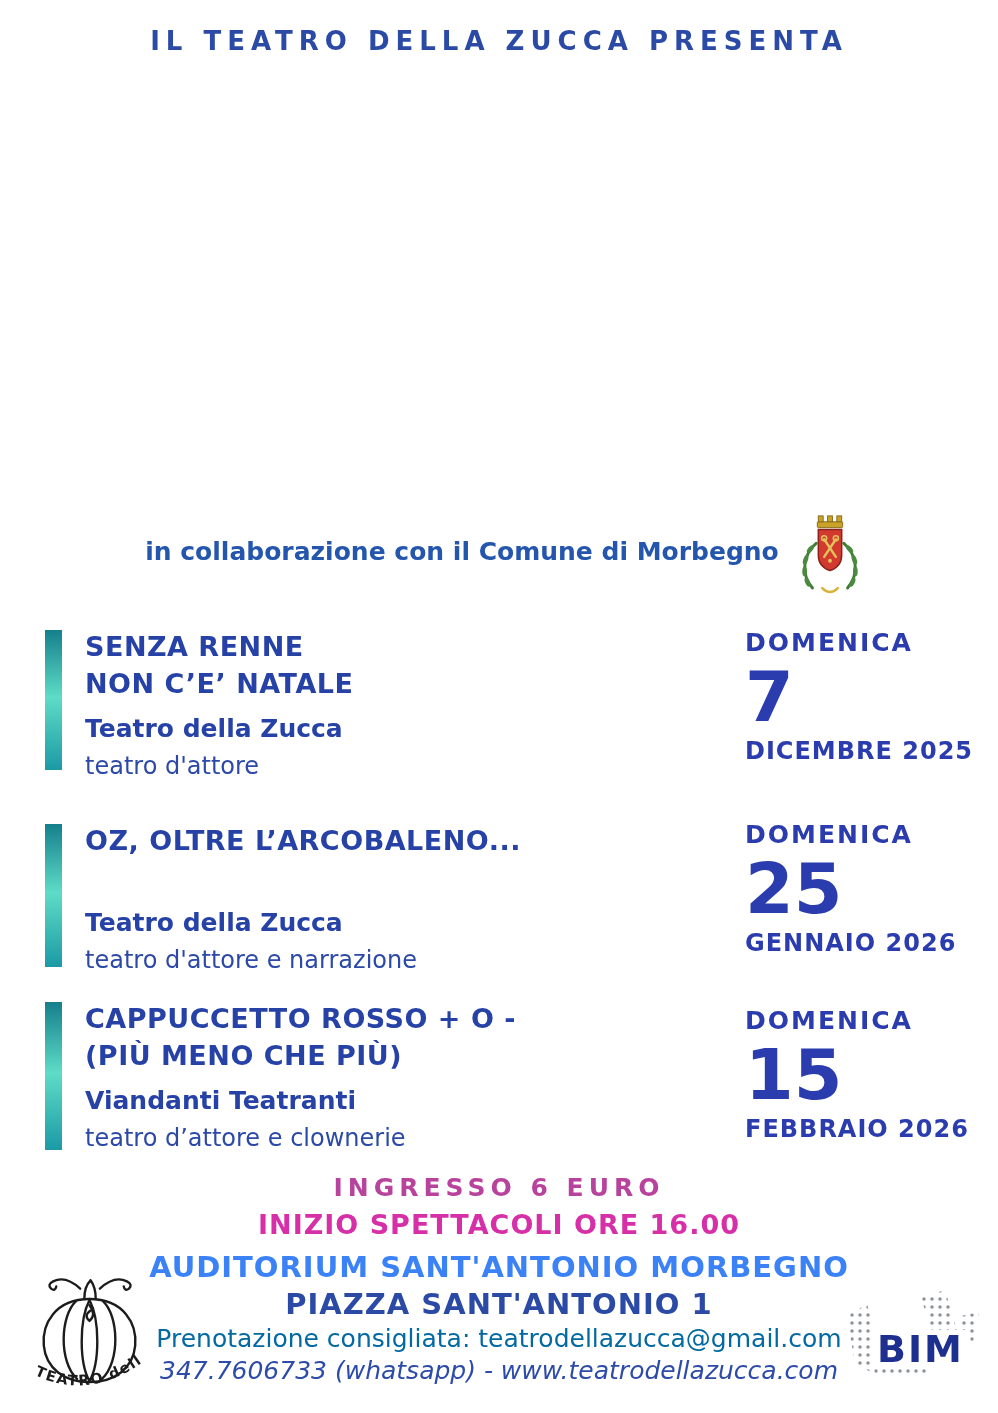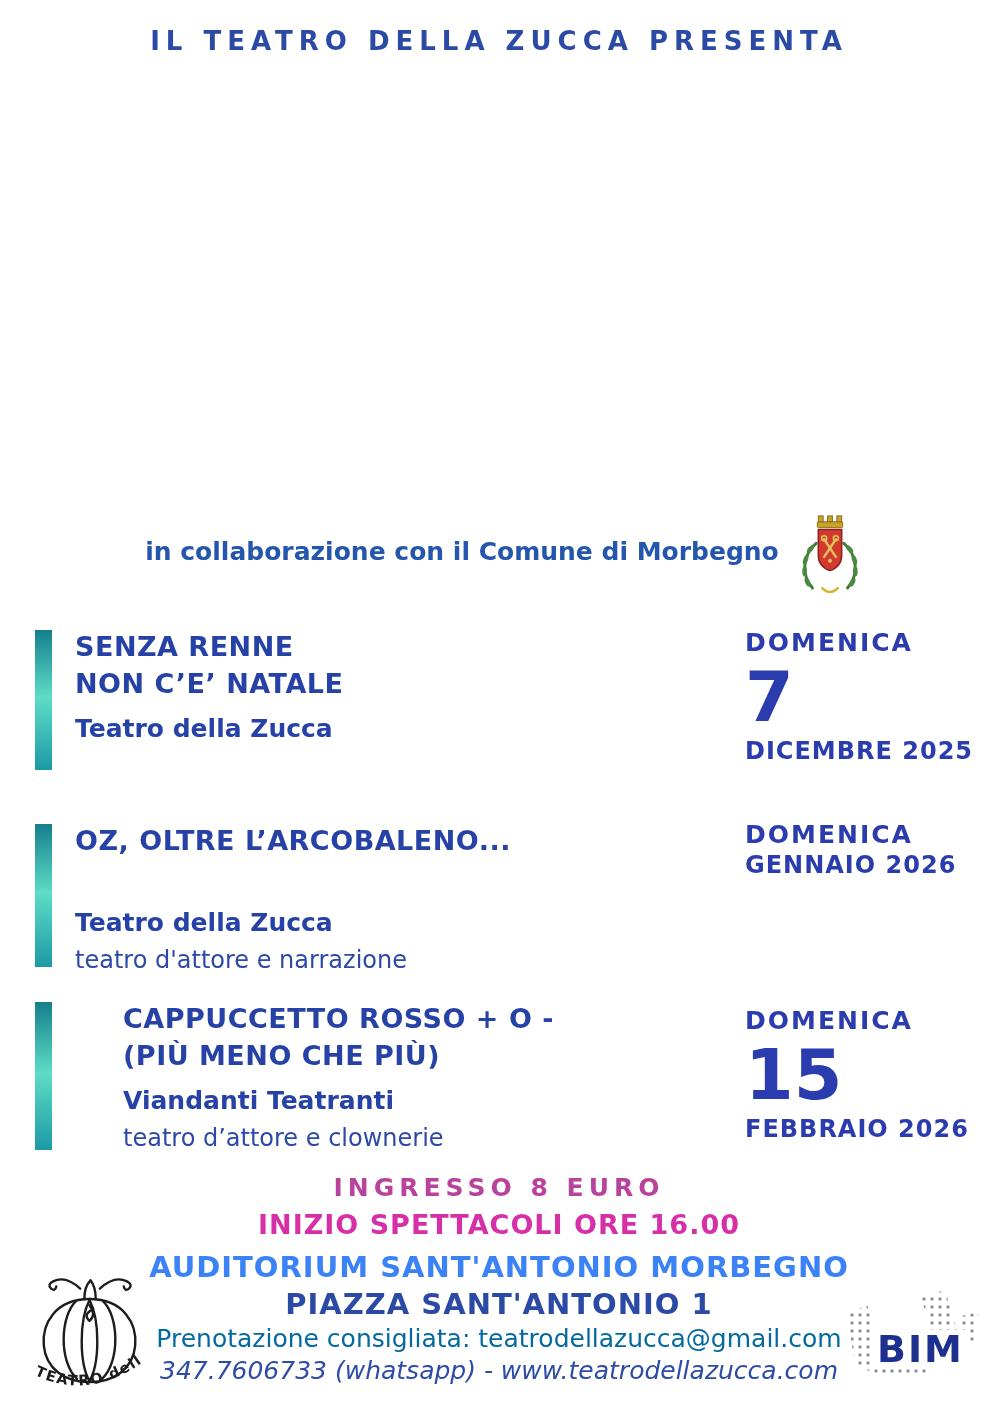--- a/index.html
+++ b/index.html
@@ -51,21 +51,21 @@
     letter-spacing:2px;fill:#ffffff;stroke:#e232a8;stroke-width:11px;
     stroke-linejoin:round;paint-order:stroke;
   }
   
   .collab{
     position:absolute;top:505px;left:0;width:100%;height:92px;
     display:flex;align-items:center;justify-content:center;gap:12px;padding-left:8px;
   }
   .collab-text{font-size:25px;font-weight:700;color:#2456ad;}
   
-  .event{position:absolute;left:35px;width:700px;}
+  .event{position:absolute;left:45px;width:700px;}
   .bar{position:absolute;left:0;top:2px;width:17px;
     background:linear-gradient(180deg,#157f8c 0%,#5edcc6 48%,#1b9aa5 100%);}
   .ev-text{margin-left:40px;}
   .ev-title{font-size:27px;font-weight:800;letter-spacing:.5px;line-height:37px;
     white-space:pre-line;min-height:76px;color:#2742a6;}
   .ev-company{font-size:25px;font-weight:700;margin-top:10px;color:#2742a6;}
   .ev-genre{font-size:24px;font-weight:400;margin-top:9px;color:#2c49a8;}
   .date{position:absolute;left:745px;width:250px;color:#2b3cae;}
   .date-dayname{font-size:25px;font-weight:800;letter-spacing:2px;line-height:30px;}
   .date-day{font-size:70px;font-weight:800;line-height:78px;}
@@ -123,57 +123,59 @@
       <path d="M32,84 q8,8 16,0" fill="none" stroke="#d9b43a" stroke-width="2.5" stroke-linecap="round"></path>
     </svg>
   </div>
 
   <div class="event" style="top:628px;">
     <div class="bar" style="height:140px;"></div>
     <div class="ev-text">
       <div class="ev-title">SENZA RENNE
 NON C’E’ NATALE</div>
       <div class="ev-company">Teatro della Zucca</div>
+      <div class="ev-genre">teatro d'attore</div>
     </div>
   </div>
   <div class="date" style="top:628px;">
     <div class="date-dayname">DOMENICA</div>
     <div class="date-day">7</div>
     <div class="date-month">DICEMBRE 2025</div>
   </div>
 
   <div class="event" style="top:822px;">
     <div class="bar" style="height:143px;"></div>
     <div class="ev-text">
       <div class="ev-title">OZ, OLTRE L’ARCOBALENO...</div>
       <div class="ev-company">Teatro della Zucca</div>
       <div class="ev-genre">teatro d'attore e narrazione</div>
     </div>
   </div>
   <div class="date" style="top:820px;">
     <div class="date-dayname">DOMENICA</div>
+    <div class="date-day">25</div>
     <div class="date-month">GENNAIO 2026</div>
   </div>
 
-  <div class="event" style="top:1000px;padding-left:48px;">
+  <div class="event" style="top:1000px;">
     <div class="bar" style="height:148px;"></div>
     <div class="ev-text">
       <div class="ev-title">CAPPUCCETTO ROSSO + O -
 (PIÙ MENO CHE PIÙ)</div>
       <div class="ev-company">Viandanti Teatranti</div>
       <div class="ev-genre">teatro d’attore e clownerie</div>
     </div>
   </div>
   <div class="date" style="top:1006px;">
     <div class="date-dayname">DOMENICA</div>
     <div class="date-day">15</div>
     <div class="date-month">FEBBRAIO 2026</div>
   </div>
 
-  <div class="center price">INGRESSO 8 EURO</div>
+  <div class="center price">INGRESSO 6 EURO</div>
   <div class="center showtime">INIZIO SPETTACOLI ORE 16.00</div>
   <div class="center venue1">AUDITORIUM SANT'ANTONIO MORBEGNO</div>
   <div class="center venue2">PIAZZA SANT'ANTONIO 1</div>
   <div class="center booking">Prenotazione consigliata: teatrodellazucca@gmail.com</div>
   <div class="center contacts">347.7606733 (whatsapp) - www.teatrodellazucca.com</div>
 
   <svg class="pumpkin" width="135" height="135" viewBox="0 0 130 130">
     <g fill="none" stroke="#1c1c1c" stroke-width="2.3" stroke-linecap="round">
       <path d="M60,26 C60,16 63,11 66,8 M71,26 C71,18 69,12 66,8"></path>
       <path d="M56,16 Q42,3 30,9 Q24,12 28,16 Q32,19 33,14"></path>

